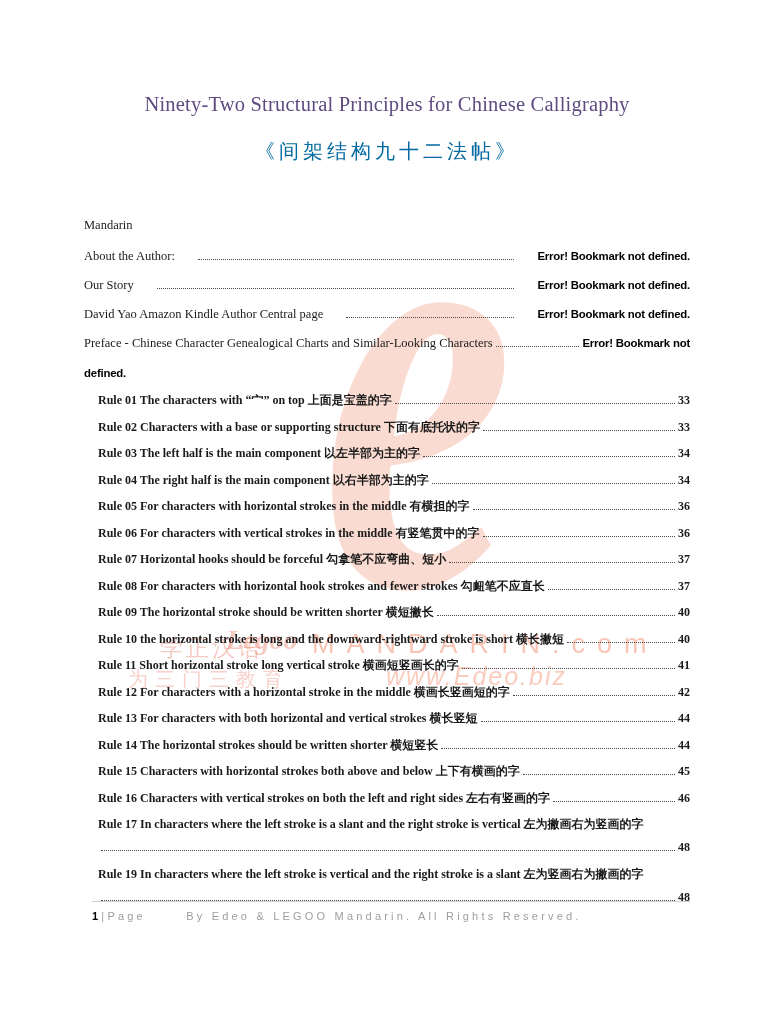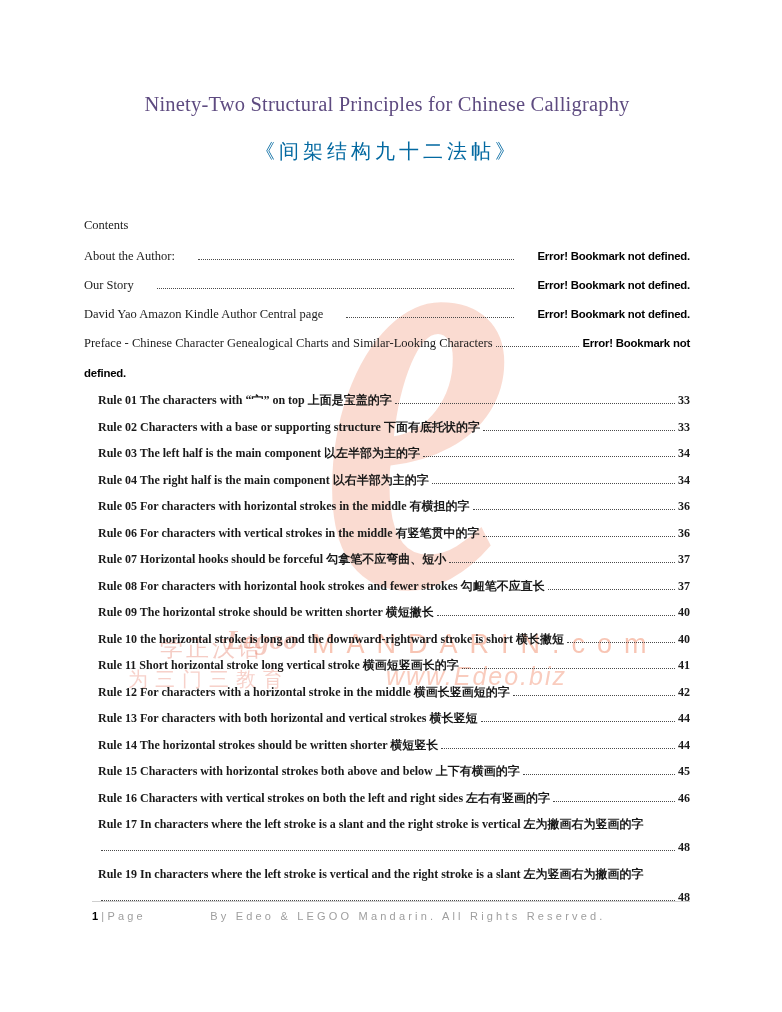--- a/index.html
+++ b/index.html
@@ -55,41 +55,41 @@
   .rules .two-line .toc-row{margin-top:9px;margin-bottom:12.5px;}
   .pg{white-space:nowrap;font-size:12px;}
   
   .footer{
     position:absolute;left:92px;right:92px;top:901px;z-index:1;
     border-top:1px solid #cfcfcf;padding-top:8px;
     font-family:"Liberation Sans",sans-serif;font-size:11px;
     color:#9e9e9e;letter-spacing:3.2px;white-space:nowrap;
   }
   .footer .pgnum{color:#000;font-weight:700;}
-  .footer .credit{margin-left:58px;}
+  .footer .credit{margin-left:34px;}
 </style>
 </head>
 <body>
 
 <div class="page">
 
   <div class="wm-layer">
     <span class="wm-e">e</span>
     <span class="wm wm-l1zh">学正汉语</span>
     <span class="wm wm-l1script">Legoo</span>
     <span class="wm wm-l1caps">MANDARIN.com</span>
     <span class="wm wm-l2zh">为三门三教育</span>
     <span class="wm wm-l2url">www.Edeo.biz</span>
   </div>
 
   <div class="content">
     <h1 class="title-en">Ninety-Two Structural Principles for Chinese Calligraphy</h1>
     <h2 class="title-zh">《间架结构九十二法帖》</h2>
 
-    <p class="contents-heading">Contents</p>
+    <p class="contents-heading">Mandarin</p>
 
     <div id="toc-front" class="front">
         <div class="toc-row front">
           <span class="txt">About the Author:</span>
           <span class="leader"></span>
           <b class="err">Error! Bookmark not defined.</b>
         </div>
         <div class="toc-row front">
           <span class="txt">Our Story</span>
           <span class="leader"></span>

